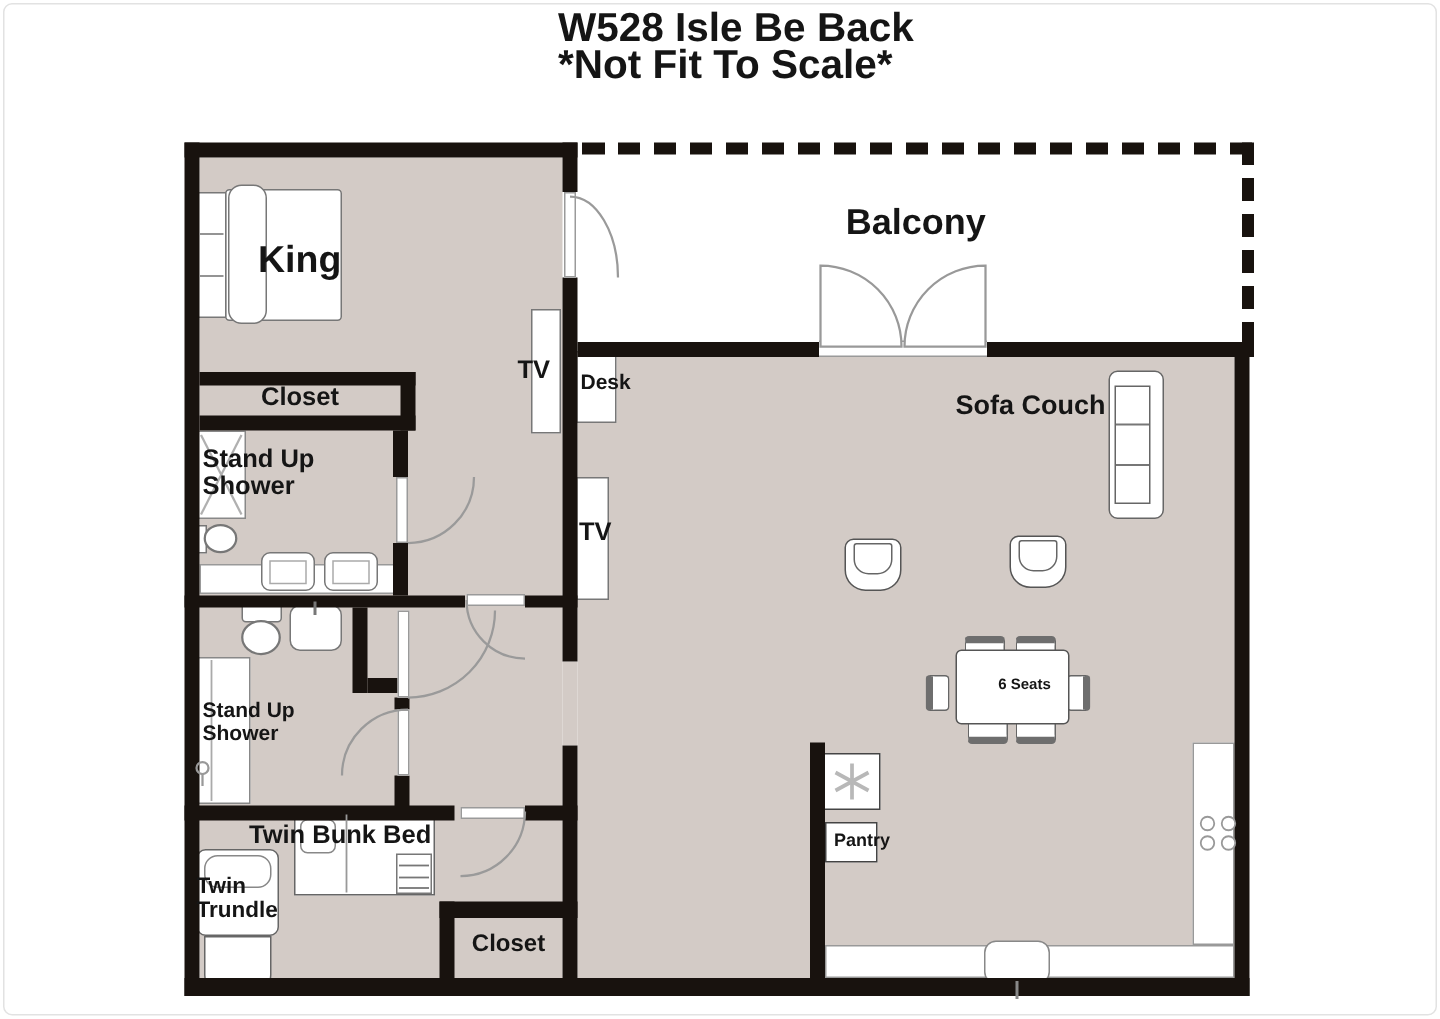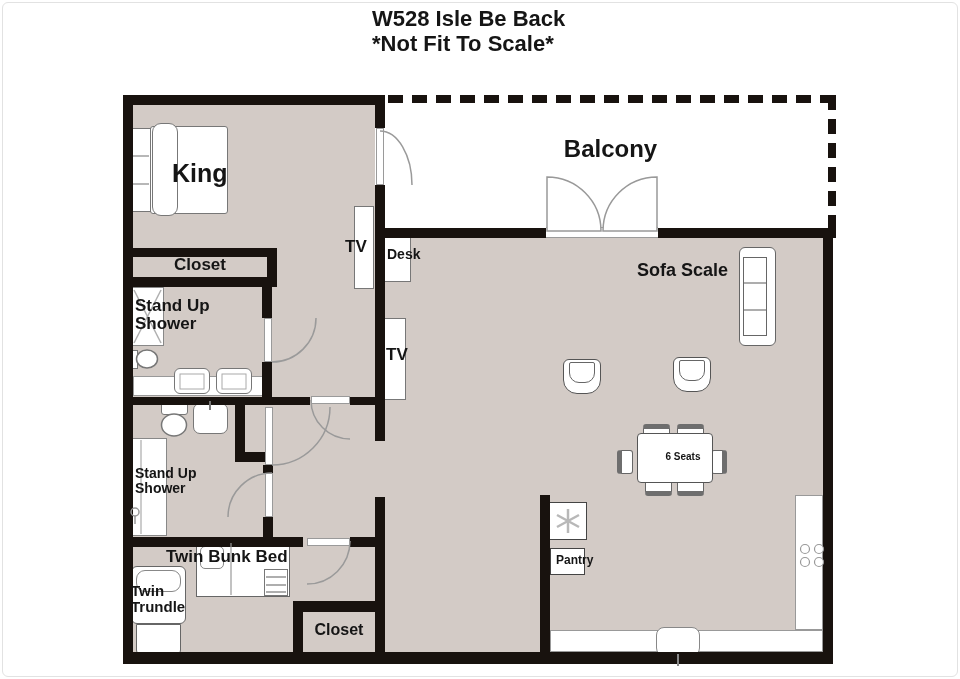--- a/index.html
+++ b/index.html
@@ -20,21 +20,21 @@
   .ctr{text-align:center;}
   #overlay{position:absolute;left:0;top:0;z-index:4;pointer-events:none;}
   .chair{position:absolute;background:#fff;border:1px solid #666;box-sizing:border-box;z-index:2;border-radius:3px;}
 </style>
 </head>
 <body>
 
 <div id="stage" style="--floor: #d3cbc6; --wall: #18120e; background: rgb(255, 255, 255);">
   <div id="frame"></div>
 
-  <div class="lbl" style="left:372px;top:6px;font-size:22px;line-height:25px;">
+  <div class="lbl" style="left:372px;top:6px;font-size:27px;line-height:25px;">
     <div>W528 Isle Be Back</div>
     <div>*Not Fit To Scale*</div>
   </div>
 
   <div class="floor" style="left:133px;top:105px;width:242px;height:547px;"></div>
   <div class="floor" style="left:385px;top:238px;width:438px;height:414px;"></div>
   <div class="floor" style="left:375px;top:441px;width:10px;height:56px;"></div>
   <div class="abs" style="left:385px;top:103px;width:443px;height:125px;background:#fff;z-index:1;"></div>
 
   <div class="dash-h" style="left:388px;top:95px;width:448px;"></div>
@@ -173,21 +173,21 @@
   <div class="lbl ctr" style="left:385px;top:136px;width:451px;font-size:24px;">Balcony</div>
   <div class="lbl" style="left:172px;top:160px;font-size:25px;">King</div>
   <div class="lbl ctr" style="left:133px;top:256px;width:134px;font-size:17px;">Closet</div>
   <div class="lbl" style="left:135px;top:297px;font-size:17px;">
     <div>Stand Up</div>
     <div>Shower</div>
   </div>
   <div class="lbl" style="left:345px;top:238px;font-size:17px;">TV</div>
   <div class="lbl" style="left:387px;top:247px;font-size:14px;">Desk</div>
   <div class="lbl" style="left:386px;top:346px;font-size:17px;">TV</div>
-  <div class="lbl" style="left:637px;top:261px;font-size:18px;">Sofa Scale</div>
+  <div class="lbl" style="left:637px;top:261px;font-size:18px;">Sofa Couch</div>
   <div class="lbl ctr" style="left:637px;top:452px;width:92px;font-size:10px;z-index:6;">6 Seats</div>
   <div class="lbl" style="left:556px;top:554px;font-size:12px;">Pantry</div>
   <div class="lbl" style="left:135px;top:466px;font-size:14px;">
     <div>Stand Up</div>
     <div>Shower</div>
   </div>
   <div class="lbl" style="left:166px;top:548px;font-size:17px;">Twin Bunk Bed</div>
   <div class="lbl" style="left:131px;top:583px;font-size:15px;">
     <div>Twin</div>
     <div>Trundle</div>

